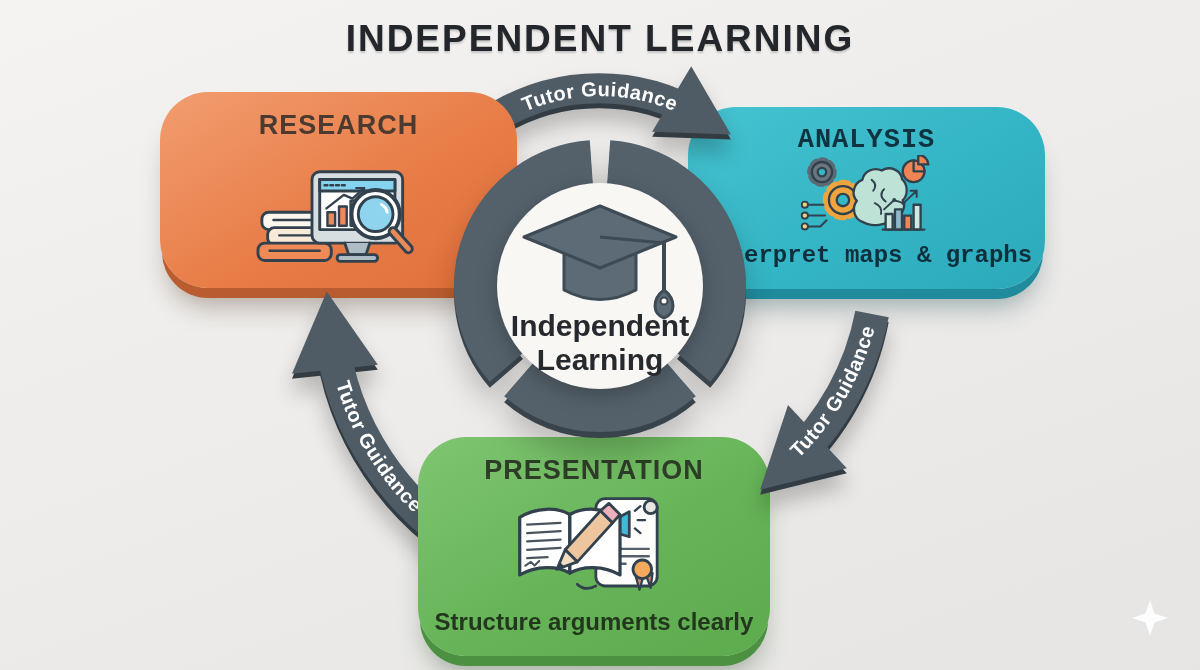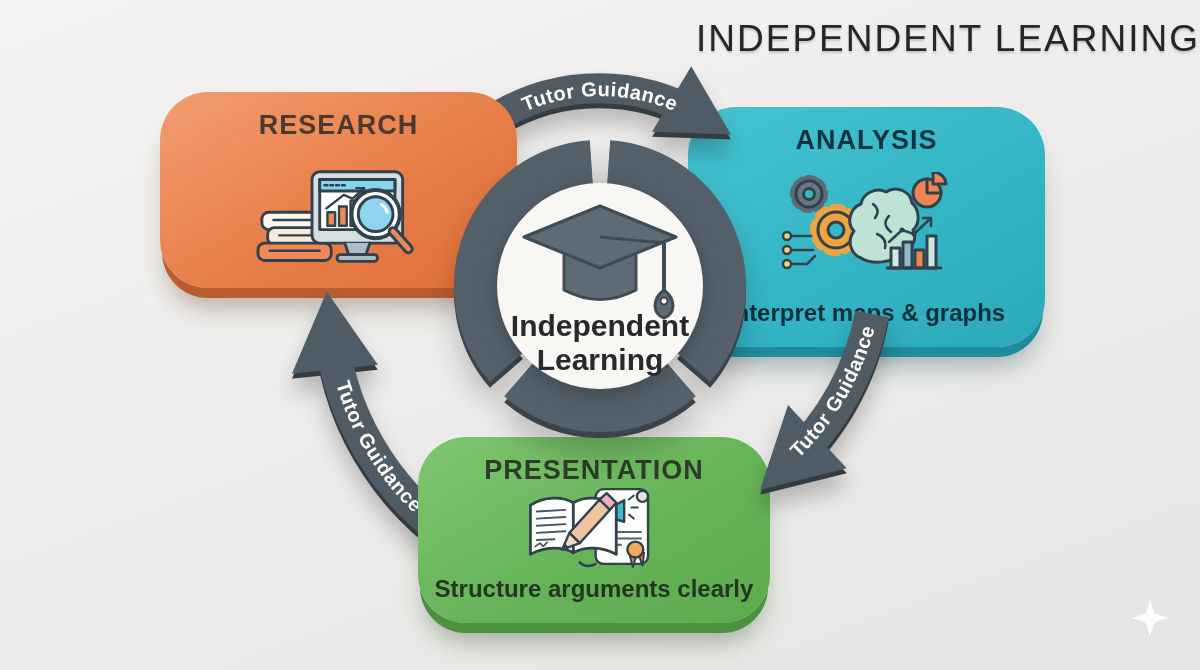--- a/index.html
+++ b/index.html
@@ -1,43 +1,43 @@
 <!DOCTYPE html>
 <html><head>
 <meta charset="utf-8">
 <style>
   html,body{margin:0;padding:0;}
   body{font-family:"Liberation Sans", sans-serif; background:#e9e8e6;}
   #canvas{position:relative;width:1200px;height:670px;overflow:hidden;
     background:linear-gradient(160deg,#f4f3f1 0%,#ecebe9 55%,#e6e5e3 100%);}
   .layer{position:absolute;inset:0;width:1200px;height:670px;pointer-events:none;}
 
-  .diagram-title{position:absolute;top:18px;left:0;width:100%;text-align:right;
-    font-size:37px;font-weight:400;letter-spacing:2px;color:#23262b;
+  .diagram-title{position:absolute;top:18px;left:0;width:100%;text-align:center;
+    font-size:37px;font-weight:700;letter-spacing:2px;color:#23262b;
     text-shadow:0 2px 2px rgba(0,0,0,.18);}
 
   .stage-box{position:absolute;border-radius:48px;display:flex;flex-direction:column;
     align-items:center;justify-content:space-between;box-sizing:border-box;
     padding:14px 10px 16px 10px;}
   .stage-box .stage-title{font-size:27px;font-weight:700;letter-spacing:1px;margin:4px 0 0 0;}
   .stage-box .stage-desc{font-size:24px;font-weight:600;margin:0 0 4px 0;}
 
   #box-research{left:160px;top:92px;width:357px;height:196px;z-index:2;
     background:linear-gradient(150deg,#f29d70 0%,#e87d47 55%,#e06f3a 100%);
     box-shadow:0 12px 0 -2px #b95c2f, 0 26px 26px -8px rgba(70,40,20,.35);}
   #box-research .stage-title{color:#4b3a2f;}
   #box-research .stage-desc{color:#3f3730;}
 
-  #box-analysis{left:688px;top:107px;width:357px;height:240px;z-index:0;
+  #box-analysis{left:688px;top:107px;width:357px;height:182px;z-index:0;
     background:linear-gradient(150deg,#45c3d1 0%,#34b5c5 55%,#2ba9ba 100%);
-    box-shadow:0 12px 0 -2px #1f8b9c, 0 26px 26px -8px rgba(15,60,70,.35);}
+    box-shadow:0 12px 0 -2px #1f8b9c, 0 26px 26px -8px rgba(15,60,70,.35);font-family:Liberation Mono, monospace;}
   #box-analysis .stage-title{color:#0f3340;}
   #box-analysis .stage-desc{color:#0e2f3b;}
 
-  #box-presentation{left:418px;top:437px;width:352px;height:186px;z-index:4;
+  #box-presentation{left:418px;top:437px;width:352px;height:219px;z-index:4;
     background:linear-gradient(150deg,#7ec570 0%,#67b458 55%,#5cab4d 100%);
     box-shadow:0 12px 0 -2px #4c9142, 0 26px 26px -8px rgba(30,60,25,.35);}
   #box-presentation .stage-title{color:#2e3d28;}
   #box-presentation .stage-desc{color:#22371d;}
 
   #svg-arrow-top{z-index:1;}
   #svg-arrow-left{z-index:3;}
   #svg-arrow-right{z-index:5;}
   #svg-ring{z-index:6;}
 

